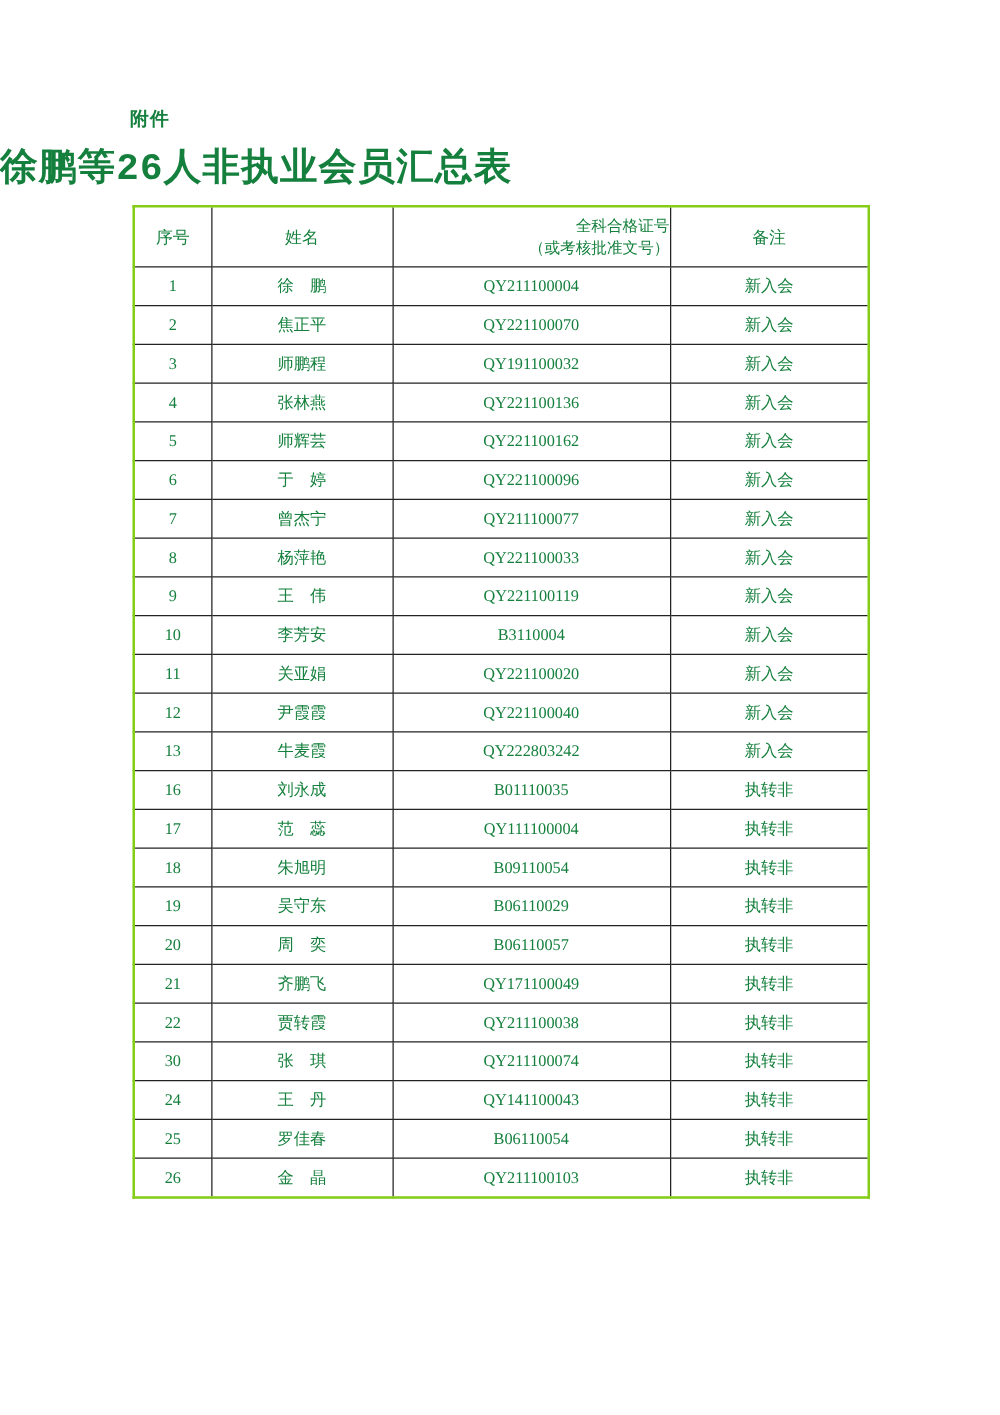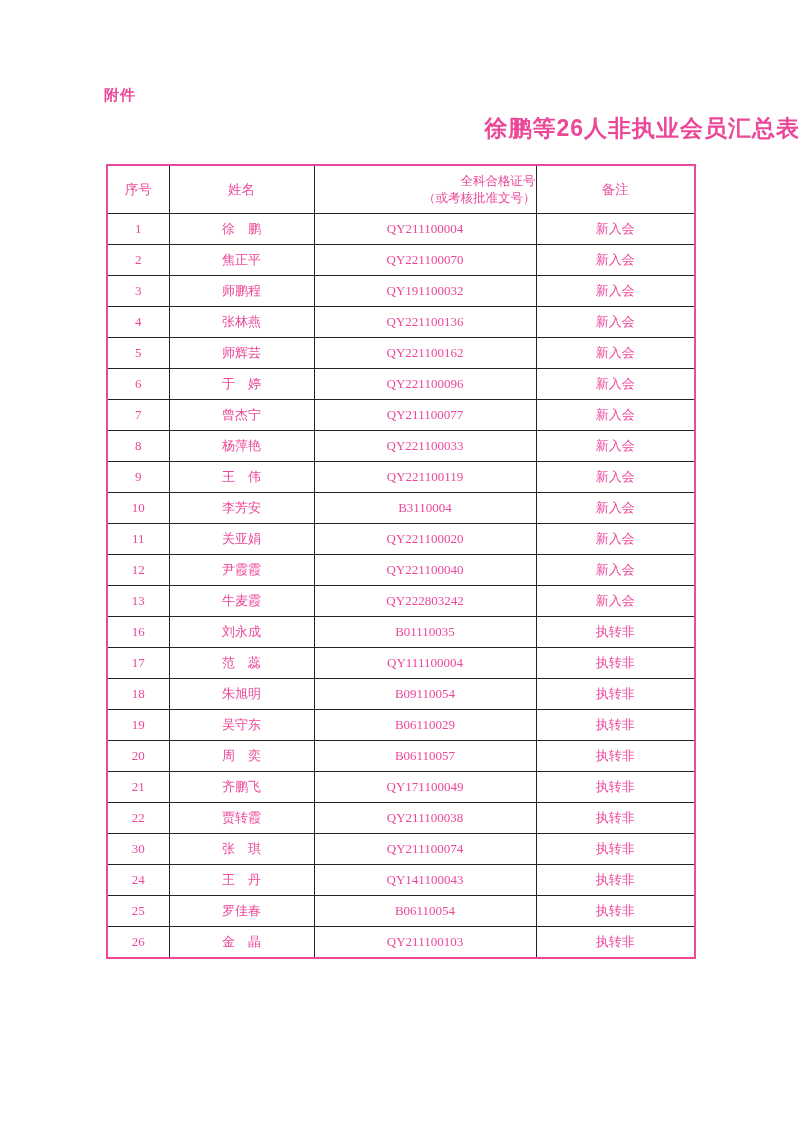--- a/index.html
+++ b/index.html
@@ -5,52 +5,52 @@
   html, body {
     margin: 0;
     padding: 0;
     background: #ffffff;
   }
   .page {
     position: relative;
     width: 800px;
     height: 1132px;
     background: #ffffff;
-    color: #ec4899;
+    color: #15803d;
     font-family: "Liberation Serif", serif;
     overflow: hidden;
   }
   .attachment-label {
     position: absolute;
     left: 104px;
     top: 86px;
     font-size: 15px;
     font-weight: bold;
     font-family: "Liberation Sans", sans-serif;
     letter-spacing: 1px;
   }
   .doc-title {
     position: absolute;
     left: 0;
     top: 113px;
     width: 100%;
-    text-align: right;
-    font-size: 23px;
+    text-align: left;
+    font-size: 30px;
     font-weight: bold;
-    font-family: Liberation Sans, sans-serif;
+    font-family: Liberation Mono, monospace;
     letter-spacing: 1px;
   }
   table.members {
     position: absolute;
     left: 106px;
     top: 164px;
     width: 588px;
     border-collapse: collapse;
     table-layout: fixed;
-    border: 2px solid #ec4899;
+    border: 2px solid #84cc16;
   }
   table.members th,
   table.members td {
     border: 1px solid #232323;
     text-align: center;
     vertical-align: middle;
     padding: 0;
     overflow: hidden;
     white-space: nowrap;
   }

